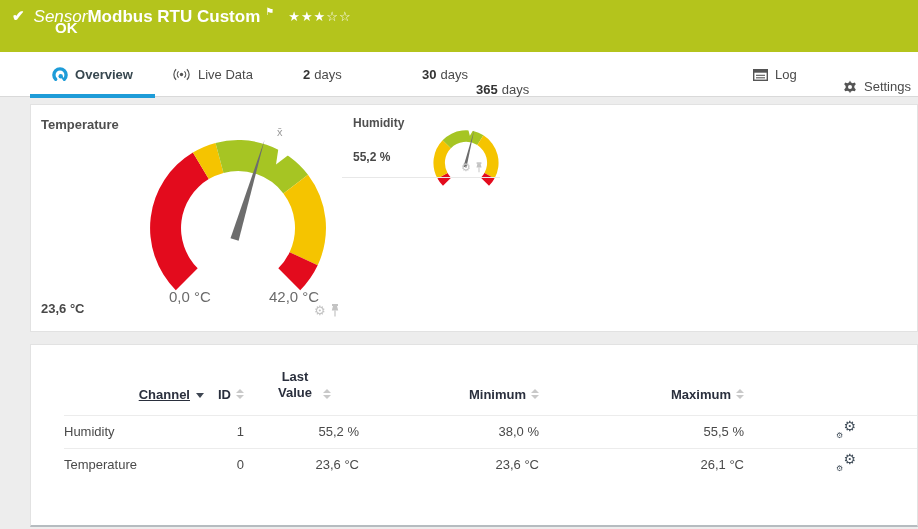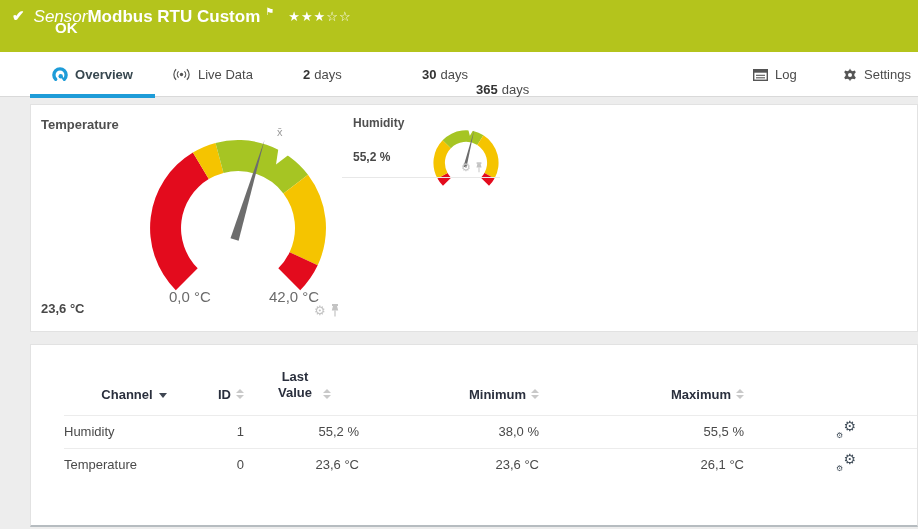--- a/index.html
+++ b/index.html
@@ -23,21 +23,21 @@
   .tab .tab-prefix { color:#333; margin-right:4px; }
   .tab.active { color:#37474f; font-weight:bold; }
   .tab.active::after { content:""; position:absolute; left:0; right:0; bottom:-1px; height:4px; background:#1e9cd8; }
   .tab[data-tab="overview"]      { left:30px;  width:125px; }
   .tab[data-tab="live-data"]     { left:172px; }
   .tab[data-tab="2-days"]        { left:303px; }
   .tab[data-tab="30-days"]       { left:422px; }
   .tab[data-tab="365-days"]      { left:476px;align-items:flex-end; }
   .tab[data-tab="historic-data"] { left:601px; }
   .tab[data-tab="log"]           { left:753px; }
-  .tab[data-tab="settings"]      { left:843px; }
+  .tab[data-tab="settings"]      { left:843px;margin-top:12px; }
 
   
   .card { background:#fff; border:1px solid #e2e2e2; margin-left:30px; }
   .gauges-card { margin-top:7px; height:228px; position:relative; }
   .table-card  { margin-top:12px; height:183px; border-bottom:2px solid #b6bcc0; position:relative; overflow:hidden; }
 
   .gauge-title { position:absolute; font-weight:bold; color:#4f4f4f; font-size:13px; }
   .gauge-title.temp { left:10px; top:12px; }
   .gauge-title.hum  { left:322px; top:11px; font-size:12px; }
   .gauge-svg { position:absolute; }
@@ -55,21 +55,21 @@
   .gauge-tools.hum  { left:430px; top:57px; }
   .gear-glyph { font-size:13px; line-height:1; cursor:pointer; }
   .pin-svg { cursor:pointer; display:block; }
   .hum-divider { position:absolute; left:311px; top:72px; width:158px; border-top:1px solid #e8e8e8; }
 
   
   table { border-collapse:collapse; width:855px; margin:0 0 0 33px; table-layout:fixed; }
   col.c-channel { width:140px; } col.c-id { width:40px; } col.c-last { width:115px; }
   col.c-min { width:180px; } col.c-max { width:205px; } col.c-tools { width:175px; }
   thead th { color:#2a2f3d; font-size:13px; font-weight:bold; padding:24px 0 13px; vertical-align:bottom; white-space:nowrap; cursor:pointer; }
-  th.col-channel { text-align:center; }
+  th.col-channel { text-align:right;text-decoration:underline; }
   th.col-id, th.col-min, th.col-max { text-align:right; }
   th.col-last { text-align:center; }
   th .wrap { display:inline-block; width:46px; text-align:center; white-space:normal; line-height:1.25; vertical-align:bottom; }
   .caret-down { display:inline-block; width:0; height:0; border-left:4px solid transparent; border-right:4px solid transparent; border-top:5px solid #3f4652; margin-left:6px; position:relative; top:-1px; }
   .sort-pair { display:inline-block; margin-left:5px; vertical-align:baseline; }
   .sort-pair i { display:block; width:0; height:0; border-left:4px solid transparent; border-right:4px solid transparent; }
   .sort-pair .up { border-bottom:4px solid #c9c9c9; margin-bottom:2px; }
   .sort-pair .down { border-top:4px solid #c9c9c9; }
   tbody tr { height:33px; border-top:1px solid #ececec; }
   tbody td { font-size:13px; color:#4a4a4a; padding:0; }

